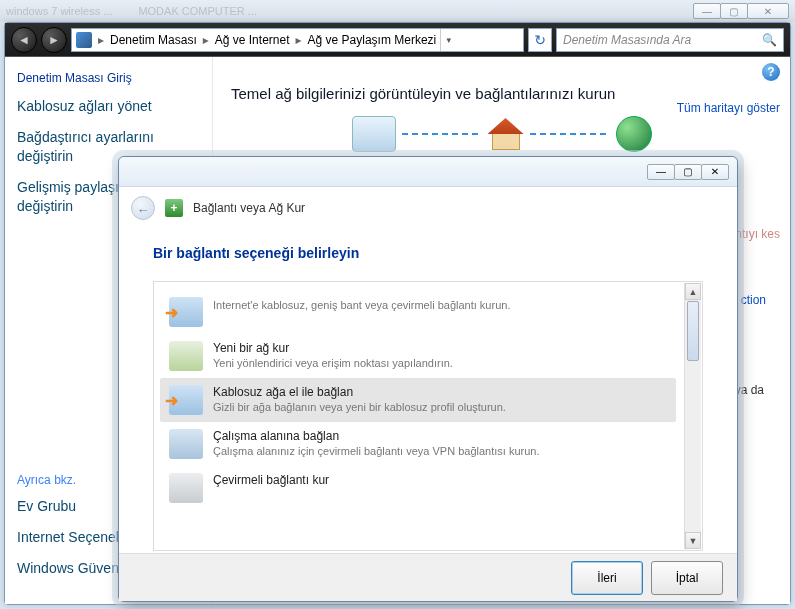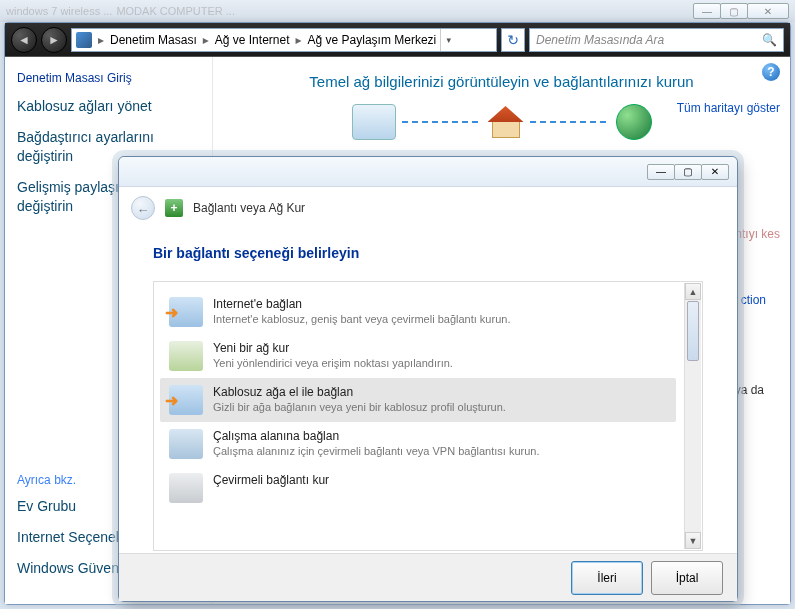--- a/index.html
+++ b/index.html
@@ -1,50 +1,50 @@
 <!DOCTYPE html>
 <html><head>
 <meta charset="utf-8">
 <style>
 * { box-sizing: border-box; margin: 0; padding: 0; font-family: "Segoe UI", Tahoma, sans-serif; }
 body { background: #d9e4f1; width: 795px; height: 609px; overflow: hidden; font-size: 12px; }
 
 
-.top-tabs { height: 22px; background: linear-gradient(#e8eef5,#d4dde8); display: flex; align-items: center; padding: 0 6px; gap: 4px; color: #888; }
+.top-tabs { height: 22px; background: linear-gradient(#e8eef5,#d4dde8); display: flex; align-items: center; padding: 0 6px; gap: 26px; color: #888; }
 .top-tabs .tab { font-size: 11px; opacity: .4; }
 .top-tabs .winbtns { margin-left: auto; display: flex; gap: 0; }
 .wbtn { width: 28px; height: 16px; border: 1px solid #9aa; background: linear-gradient(#fbfdff,#e3ecf5); display: flex; align-items: center; justify-content: center; font-size: 10px; border-radius: 2px; margin-left: -1px; }
 .wbtn.close { width: 42px; }
 
 
 .explorer { position: absolute; top: 22px; left: 4px; right: 4px; bottom: 4px; background: #fff; border: 1px solid #7a9ac0; border-radius: 4px; box-shadow: 0 0 6px rgba(0,0,0,.15); display: flex; flex-direction: column; }
 
 
 .navrow { height: 34px; display: flex; align-items: center; padding: 3px 6px; gap: 4px; background: linear-gradient(#2d2d2d,#1a1a1a); border-bottom: 1px solid #555; }
 .navbtn { width: 26px; height: 26px; border-radius: 50%; background: radial-gradient(circle at 30% 30%,#5a5a5a,#1a1a1a); border: 1px solid #000; display: flex; align-items: center; justify-content: center; color: #ccc; font-size: 12px; }
 .addressbar { flex: 1; height: 24px; background: #fff; border: 1px solid #8ba6c4; display: flex; align-items: center; padding: 0 4px; font-size: 12px; }
 .addressbar .cp-icon { width: 16px; height: 16px; background: linear-gradient(135deg,#4a90d9,#2e5c8a); border-radius: 2px; margin-right: 4px; }
 .crumb { padding: 0 4px; }
 .sep { color: #666; padding: 0 2px; }
 .addr-dd { width: 16px; height: 22px; border-left: 1px solid #ccc; display: flex; align-items: center; justify-content: center; color: #555; font-size: 9px; }
 .refresh { width: 24px; height: 24px; background: #fff; border: 1px solid #8ba6c4; display: flex; align-items: center; justify-content: center; color: #2a6ac0; font-size: 14px; }
-.searchbox { width: 255px; height: 24px; background: #fff; border: 1px solid #8ba6c4; display: flex; align-items: center; padding: 0 6px; color: #888; font-style: italic; }
+.searchbox { width: 228px; height: 24px; background: #fff; border: 1px solid #8ba6c4; display: flex; align-items: center; padding: 0 6px; color: #888; font-style: italic; }
 .searchbox .mag { margin-left: auto; color: #3a7bd5; font-style: normal; }
 
 
 .content { flex: 1; display: flex; background: #fff; }
 .sidebar { width: 208px; padding: 14px 12px; background: #fff; border-right: 1px solid #e8e8e8; display: flex; flex-direction: column; }
 .sidebar h4 { color: #003399; font-size: 12px; font-weight: normal; margin-bottom: 12px; }
 .sidebar a { color: #0c4a6e; font-size: 14px; text-decoration: none; display: block; margin-bottom: 12px; line-height: 1.35; }
 .sidebar .filler { flex: 1; }
 .sidebar .see-also { color: #3b82f6; font-size: 12px; margin-bottom: 10px; }
 
 .main { flex: 1; padding: 10px 18px; position: relative; }
 .help-icon { position: absolute; top: 6px; right: 10px; width: 18px; height: 18px; border-radius: 50%; background: radial-gradient(circle at 35% 30%,#7ec0f7,#1a6ac0); color: #fff; font-size: 12px; display: flex; align-items: center; justify-content: center; font-weight: bold; }
-.main h2 { color: #0369a1; font-size: 15px; font-weight: normal; text-align: center; margin: 6px 0 14px; }
+.main h2 { color: #0f172a; font-size: 15px; font-weight: normal; margin: 18px 0 14px; }
 .net-diagram { display: flex; align-items: center; justify-content: center; gap: 6px; }
 .net-diagram .node { width: 44px; height: 36px; }
 .net-diagram .comp { background: linear-gradient(#e9f3fb,#b8d4eb); border: 1px solid #8Bb; border-radius: 4px; }
 .net-diagram .house { width: 36px; height: 32px; position: relative; }
 .net-diagram .house::before { content:""; position:absolute; left:4px; right:4px; bottom:0; top:14px; background:#f4d9a8; border:1px solid #c79b4e; }
 .net-diagram .house::after { content:""; position:absolute; left:0; right:0; top:0; height:16px; background:linear-gradient(#d95a2b,#b83f18); clip-path: polygon(50% 0,100% 100%,0 100%); }
 .net-diagram .globe { width:36px; height:36px; border-radius:50%; background: radial-gradient(circle at 30% 30%,#8fe08f,#1a7a3a); border:1px solid #0a5; }
 .net-diagram .line { width: 80px; height: 2px; background: repeating-linear-gradient(90deg,#3a8ddb 0 6px,transparent 6px 10px); }
 .map-link { position: absolute; right: 10px; top: 44px; color: #0a4ec2; font-size: 12px; }
 .disc-link { position: absolute; right: 10px; top: 170px; color: #a33; font-size: 12px; opacity: .6; }
@@ -159,21 +159,20 @@
     <div class="wicon"></div>
     <div class="wtitle">Bağlantı veya Ağ Kur</div>
   </div>
   <div class="body">
     <h3>Bir bağlantı seçeneği belirleyin</h3>
     <div class="opt-list">
       <div id="opts">
           <div class="opt">
             <div class="oicon arrow"></div>
             <div class="otxt">
-              <div class="t">Internet'e bağlan</div>
               <div class="d">Internet'e kablosuz, geniş bant veya çevirmeli bağlantı kurun.</div>
             </div>
           </div>
           <div class="opt">
             <div class="oicon router"></div>
             <div class="otxt">
               <div class="t">Yeni bir ağ kur</div>
               <div class="d">Yeni yönlendirici veya erişim noktası yapılandırın.</div>
             </div>
           </div>

